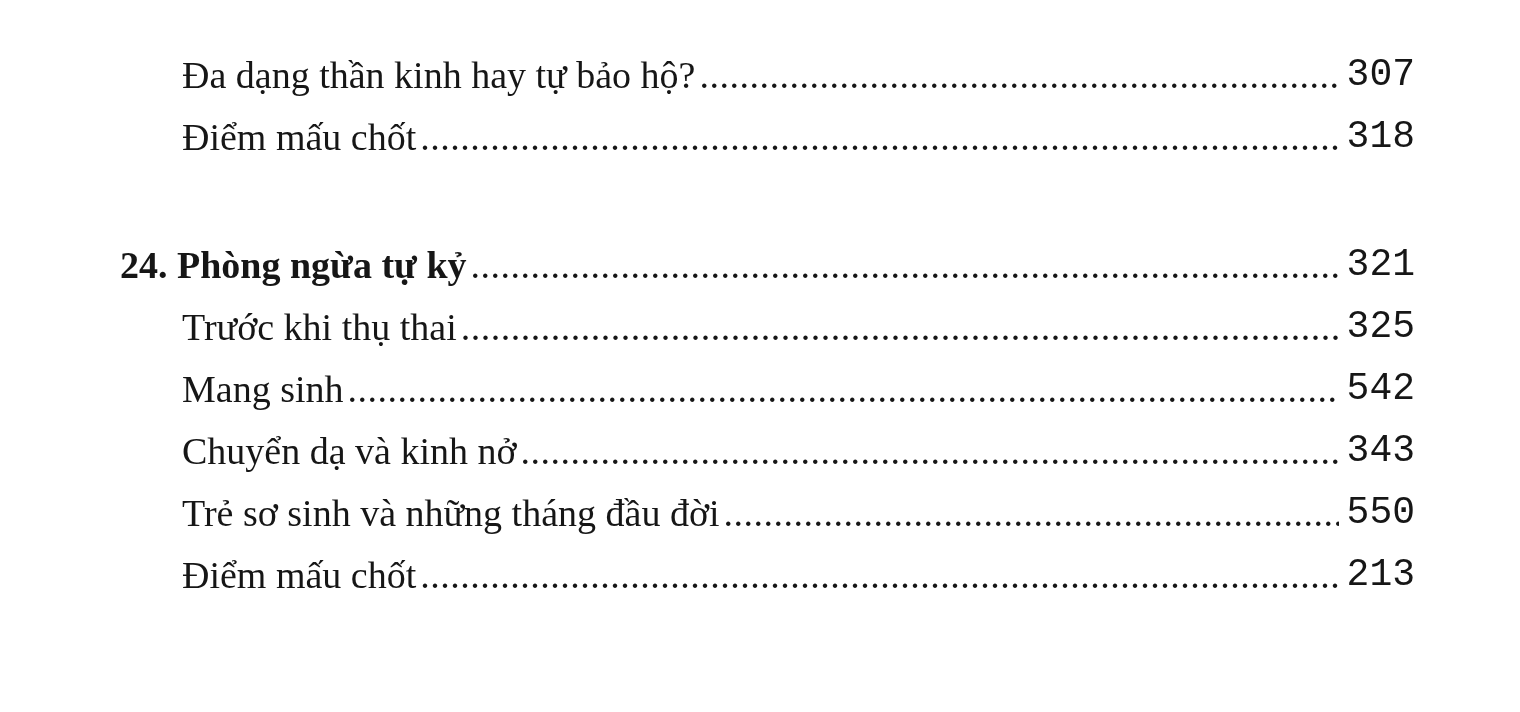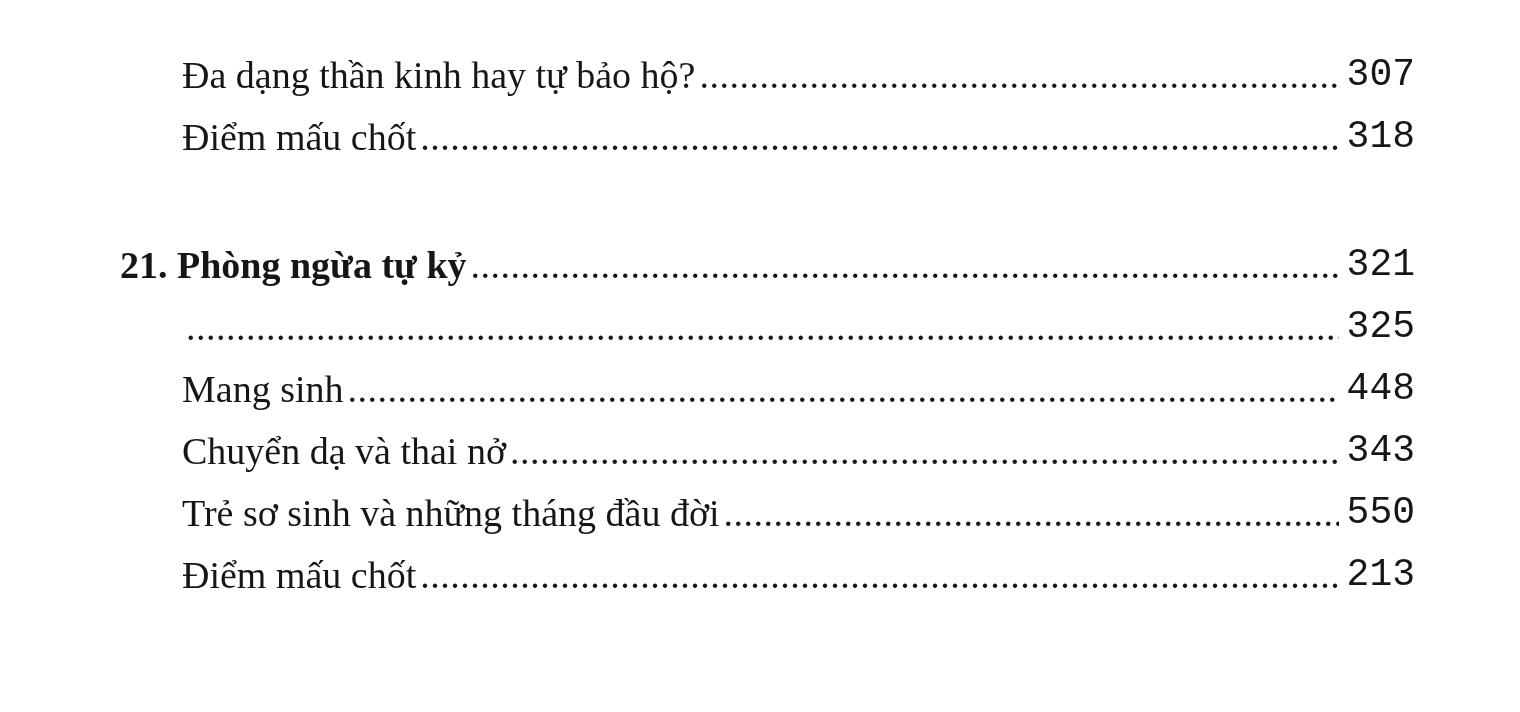--- a/index.html
+++ b/index.html
@@ -68,38 +68,39 @@
 
   <div class="toc-row sub">
     <span class="title">Điểm mấu chốt</span>
     <span class="leader" aria-hidden="true">............................................................................................................................................................................................................................</span>
     <span class="pagenum">318</span>
   </div>
 
   <div class="spacer"></div>
 
   <div class="toc-row chapter">
-    <span class="title">21. Phòng ngừa tự kỷ</span>
+    <span class="title">24. Phòng ngừa tự kỷ</span>
     <span class="leader" aria-hidden="true">............................................................................................................................................................................................................................</span>
     <span class="pagenum">321</span>
   </div>
 
   <div class="toc-row sub">
+    <span class="title">Trước khi thụ thai</span>
     <span class="leader" aria-hidden="true">............................................................................................................................................................................................................................</span>
     <span class="pagenum">325</span>
   </div>
 
   <div class="toc-row sub">
     <span class="title">Mang sinh</span>
     <span class="leader" aria-hidden="true">............................................................................................................................................................................................................................</span>
-    <span class="pagenum">448</span>
+    <span class="pagenum">542</span>
   </div>
 
   <div class="toc-row sub">
-    <span class="title">Chuyển dạ và thai nở</span>
+    <span class="title">Chuyển dạ và kinh nở</span>
     <span class="leader" aria-hidden="true">............................................................................................................................................................................................................................</span>
     <span class="pagenum">343</span>
   </div>
 
   <div class="toc-row sub">
     <span class="title">Trẻ sơ sinh và những tháng đầu đời</span>
     <span class="leader" aria-hidden="true">............................................................................................................................................................................................................................</span>
     <span class="pagenum">550</span>
   </div>
 

